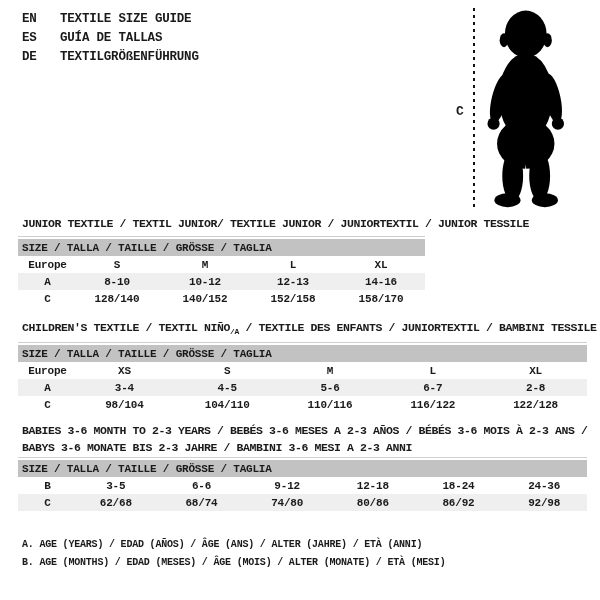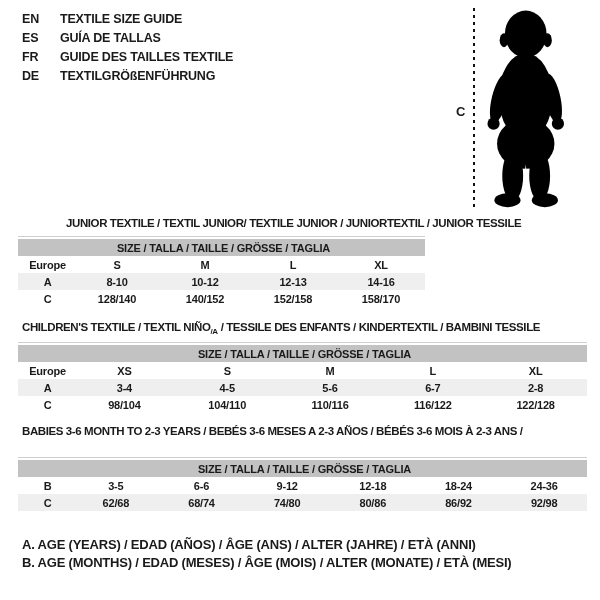--- a/index.html
+++ b/index.html
@@ -1,21 +1,21 @@
 <!DOCTYPE html>
 <html><head>
 <meta charset="utf-8">
 <style>
   html, body { margin: 0; padding: 0; background: #fff; }
   .page {
     position: relative;
     width: 600px;
     height: 600px;
     background: #ffffff;
-    font-family: Liberation Sans, sans-serif;
+    font-family: Liberation Mono, monospace;
     font-weight: 700;
     color: #1a1a1a;
     overflow: hidden;
     letter-spacing: -0.2px;
   }
 
   
   .langs { position: absolute; left: 22px; top: 10px; }
   .lang-row { display: flex; height: 19px; line-height: 19px; font-size: 12.5px; }
   .lang-code { width: 38px; }
@@ -27,21 +27,21 @@
     position: absolute; left: 23px; top: 8px; width: 2px; height: 199px;
     background-image: repeating-linear-gradient(#111 0 3px, transparent 3px 7px);
   }
   .baby { position: absolute; left: 30px; top: 8px; width: 88px; height: 200px; }
 
   
   .sec-title {
     position: absolute; left: 22px;
     font-size: 11.5px; letter-spacing: -0.4px; white-space: nowrap;
   }
-  .t1-title { top: 217px; margin-left: 44px; }
+  .t1-title { top: 217px; }
   .t2-title { top: 321px; }
   .t3-title { top: 423px; line-height: 16.5px; white-space: normal; width: 570px; }
   .sub { vertical-align: sub; font-size: 8px; letter-spacing: -0.3px; }
 
   
   table.size-table {
     position: absolute;
     border-collapse: separate; border-spacing: 0;
     table-layout: fixed;
     border-top: 1px solid #cfcfcf;
@@ -52,46 +52,42 @@
   col.first { width: 55px; }
   .size-table td {
     height: 17px; padding: 0;
     font-size: 11px; text-align: center; vertical-align: middle;
     letter-spacing: -0.2px;
   }
   .size-table .left { text-align: center; padding-left: 4px; }
   .band td {
     background: #c2c2c2;
     border-top: 2px solid #ffffff;
-    text-align: center; padding-left: 4px;
+    text-align: left; padding-left: 4px;
     height: 17px;
   }
   tr.alt td { background: #efefef; }
 
   
   .notes { position: absolute; left: 22px; top: 536px; }
-  .note { height: 17.5px; line-height: 17.5px; font-size: 13px; white-space: nowrap; }
+  .note { height: 17.5px; line-height: 17.5px; font-size: 10px; white-space: nowrap; }
 </style>
 </head>
 <body>
 
 <div class="page">
 
   <div class="langs">
     <div class="lang-row">
       <span class="lang-code">EN</span>
       <span class="lang-title">TEXTILE SIZE GUIDE</span>
     </div>
     <div class="lang-row">
       <span class="lang-code">ES</span>
       <span class="lang-title">GUÍA DE TALLAS</span>
-    </div>
-    <div class="lang-row">
-      <span class="lang-code">FR</span>
-      <span class="lang-title">GUIDE DES TAILLES TEXTILE</span>
     </div>
     <div class="lang-row">
       <span class="lang-code">DE</span>
       <span class="lang-title">TEXTILGRÖßENFÜHRUNG</span>
     </div>
   </div>
 
   <div class="figure">
     <span class="c-label">C</span>
     <div class="dotted"></div>
@@ -146,21 +142,21 @@
       <td class="left">C</td>
       <td>128/140</td>
       <td>140/152</td>
       <td>152/158</td>
       <td>158/170</td>
     </tr>
   </tbody>
     </table>
 
   <div class="sec-title t2-title">
-    <span>CHILDREN'S TEXTILE / TEXTIL NIÑO</span><span class="sub">/A</span><span> / TESSILE DES ENFANTS / KINDERTEXTIL / BAMBINI TESSILE</span>
+    <span>CHILDREN'S TEXTILE / TEXTIL NIÑO</span><span class="sub">/A</span><span> / TEXTILE DES ENFANTS / JUNIORTEXTIL / BAMBINI TESSILE</span>
   </div>
   <table class="size-table tbl2">
     <colgroup>
         <col class="first">
         <col>
         <col>
         <col>
         <col>
         <col>
       </colgroup>
@@ -190,20 +186,21 @@
       <td>104/110</td>
       <td>110/116</td>
       <td>116/122</td>
       <td>122/128</td>
     </tr>
   </tbody>
     </table>
 
   <div class="sec-title t3-title">
     <div>BABIES 3-6 MONTH TO 2-3 YEARS / BEBÉS 3-6 MESES A 2-3 AÑOS / BÉBÉS 3-6 MOIS À 2-3 ANS /</div>
+    <div>BABYS 3-6 MONATE BIS 2-3 JAHRE / BAMBINI 3-6 MESI A 2-3 ANNI</div>
   </div>
   <table class="size-table tbl3">
     <colgroup>
         <col class="first">
         <col>
         <col>
         <col>
         <col>
         <col>
         <col>

